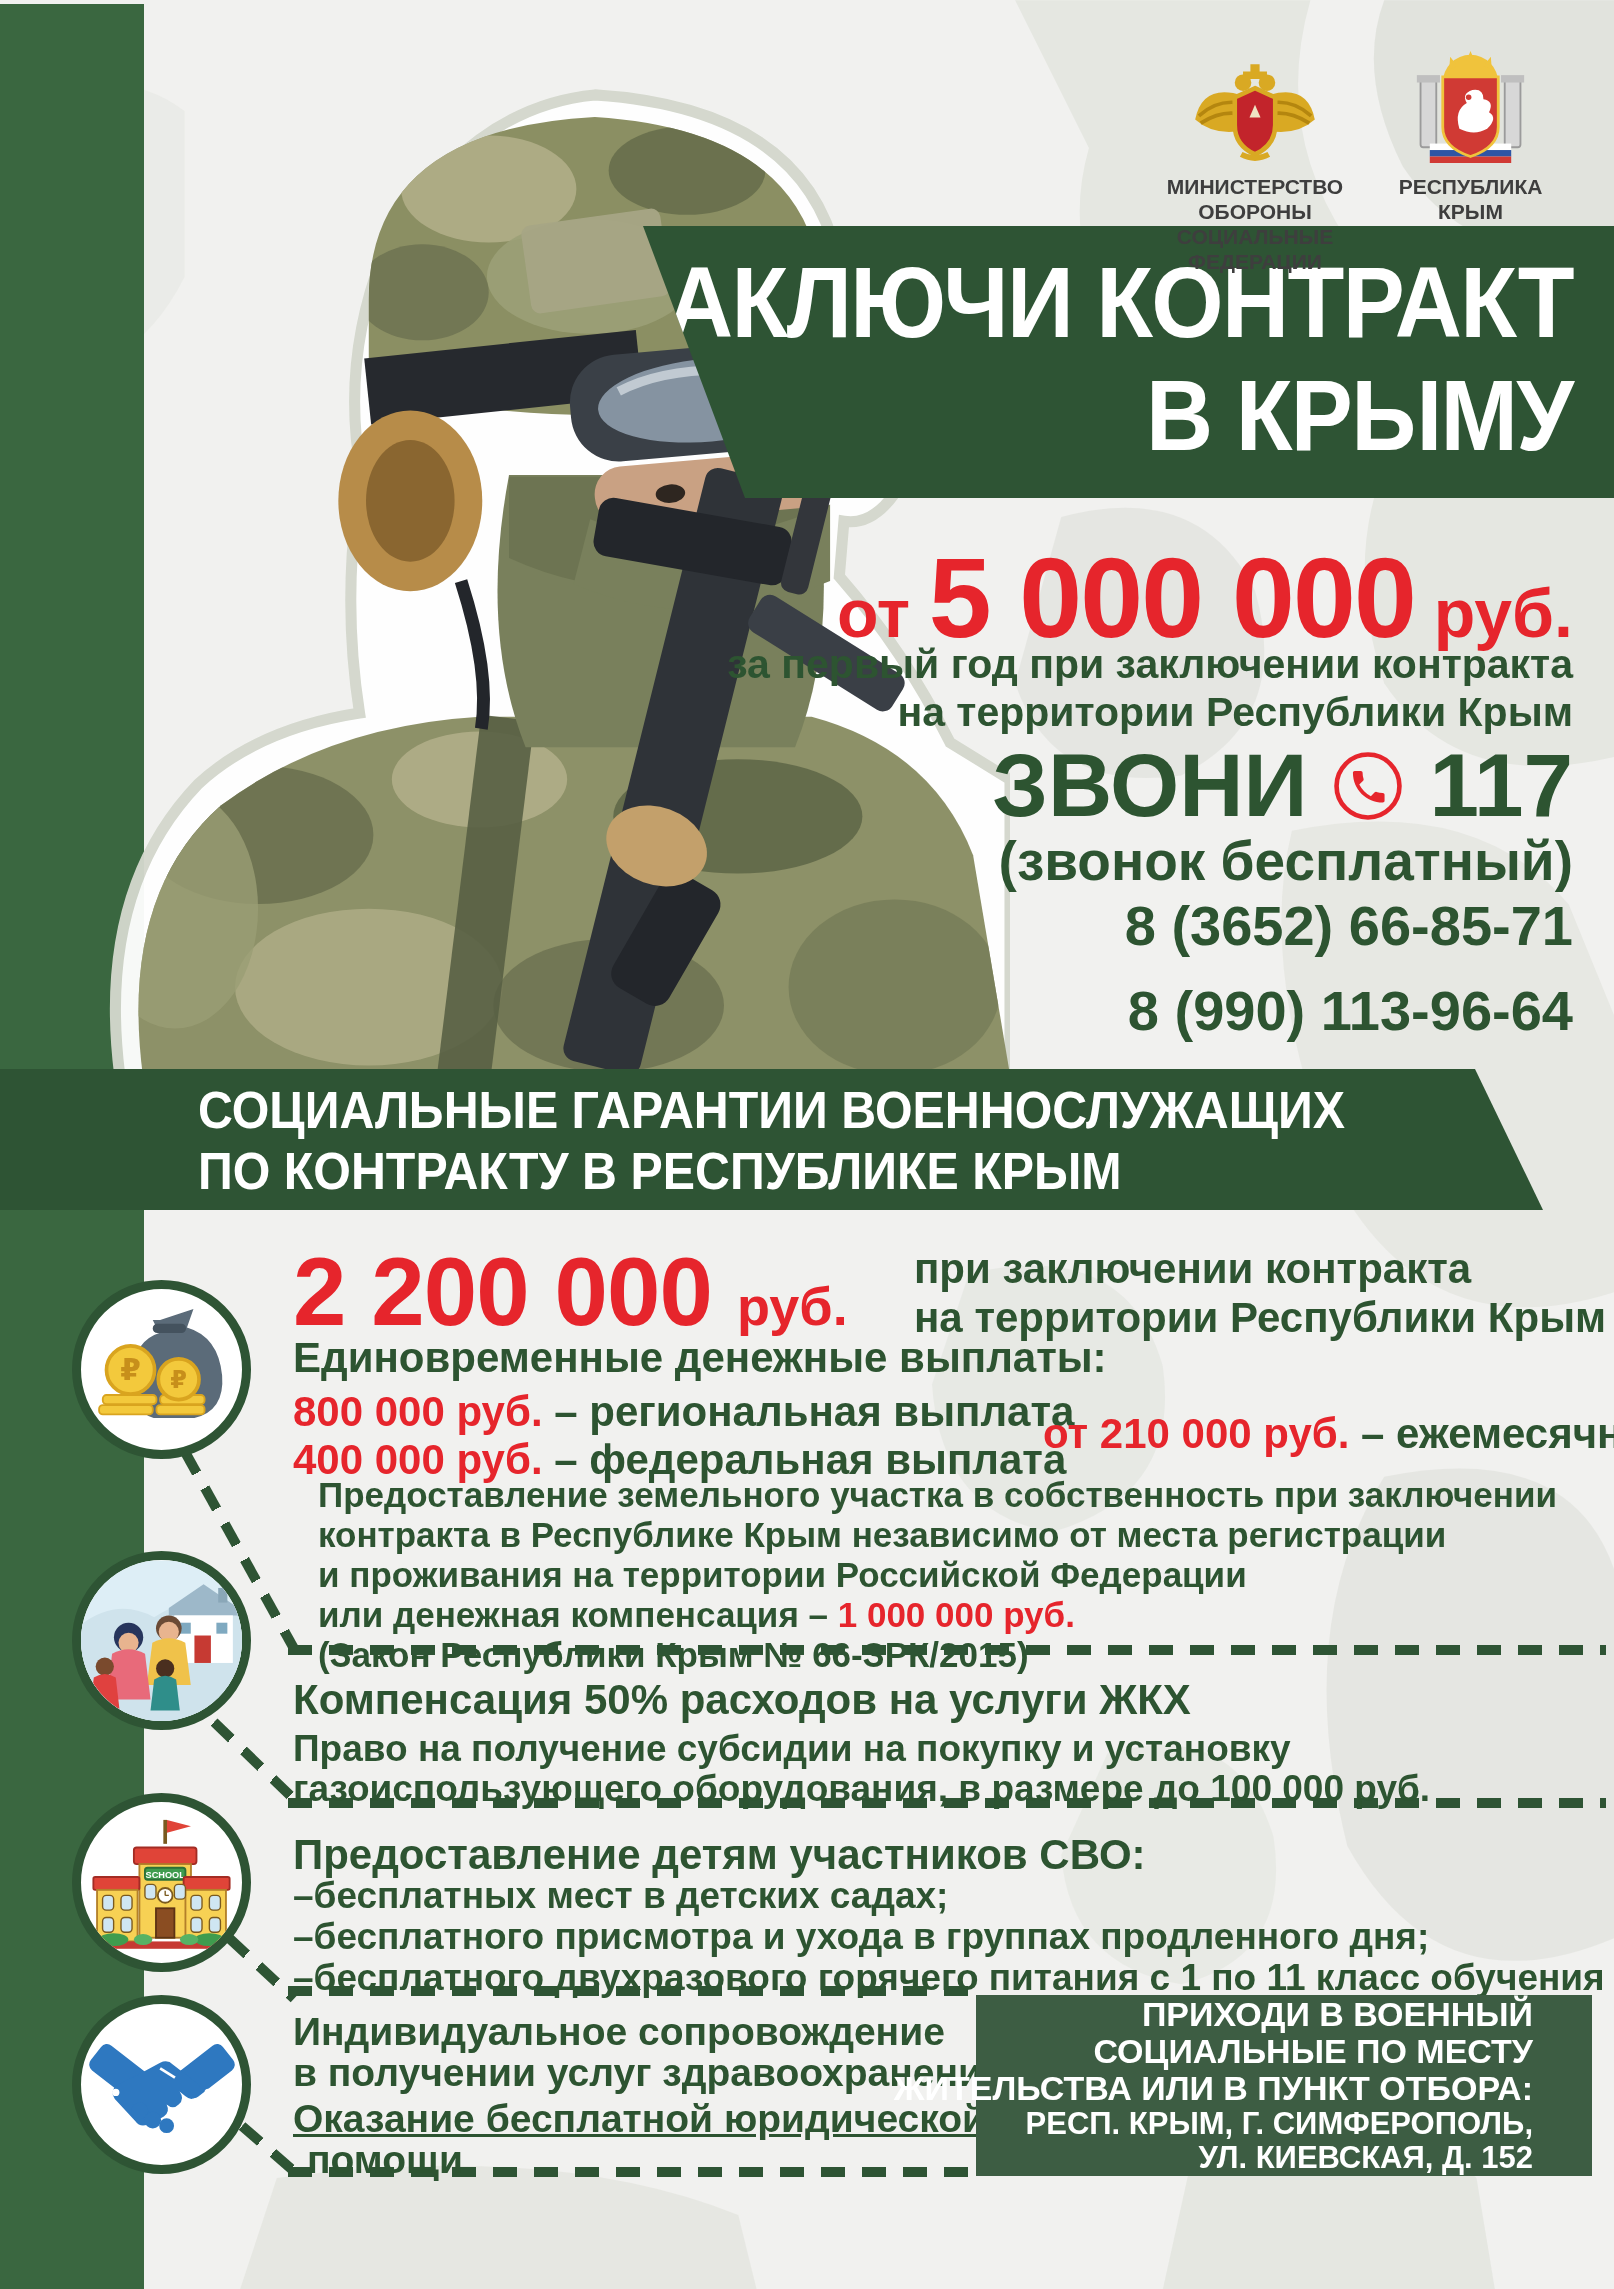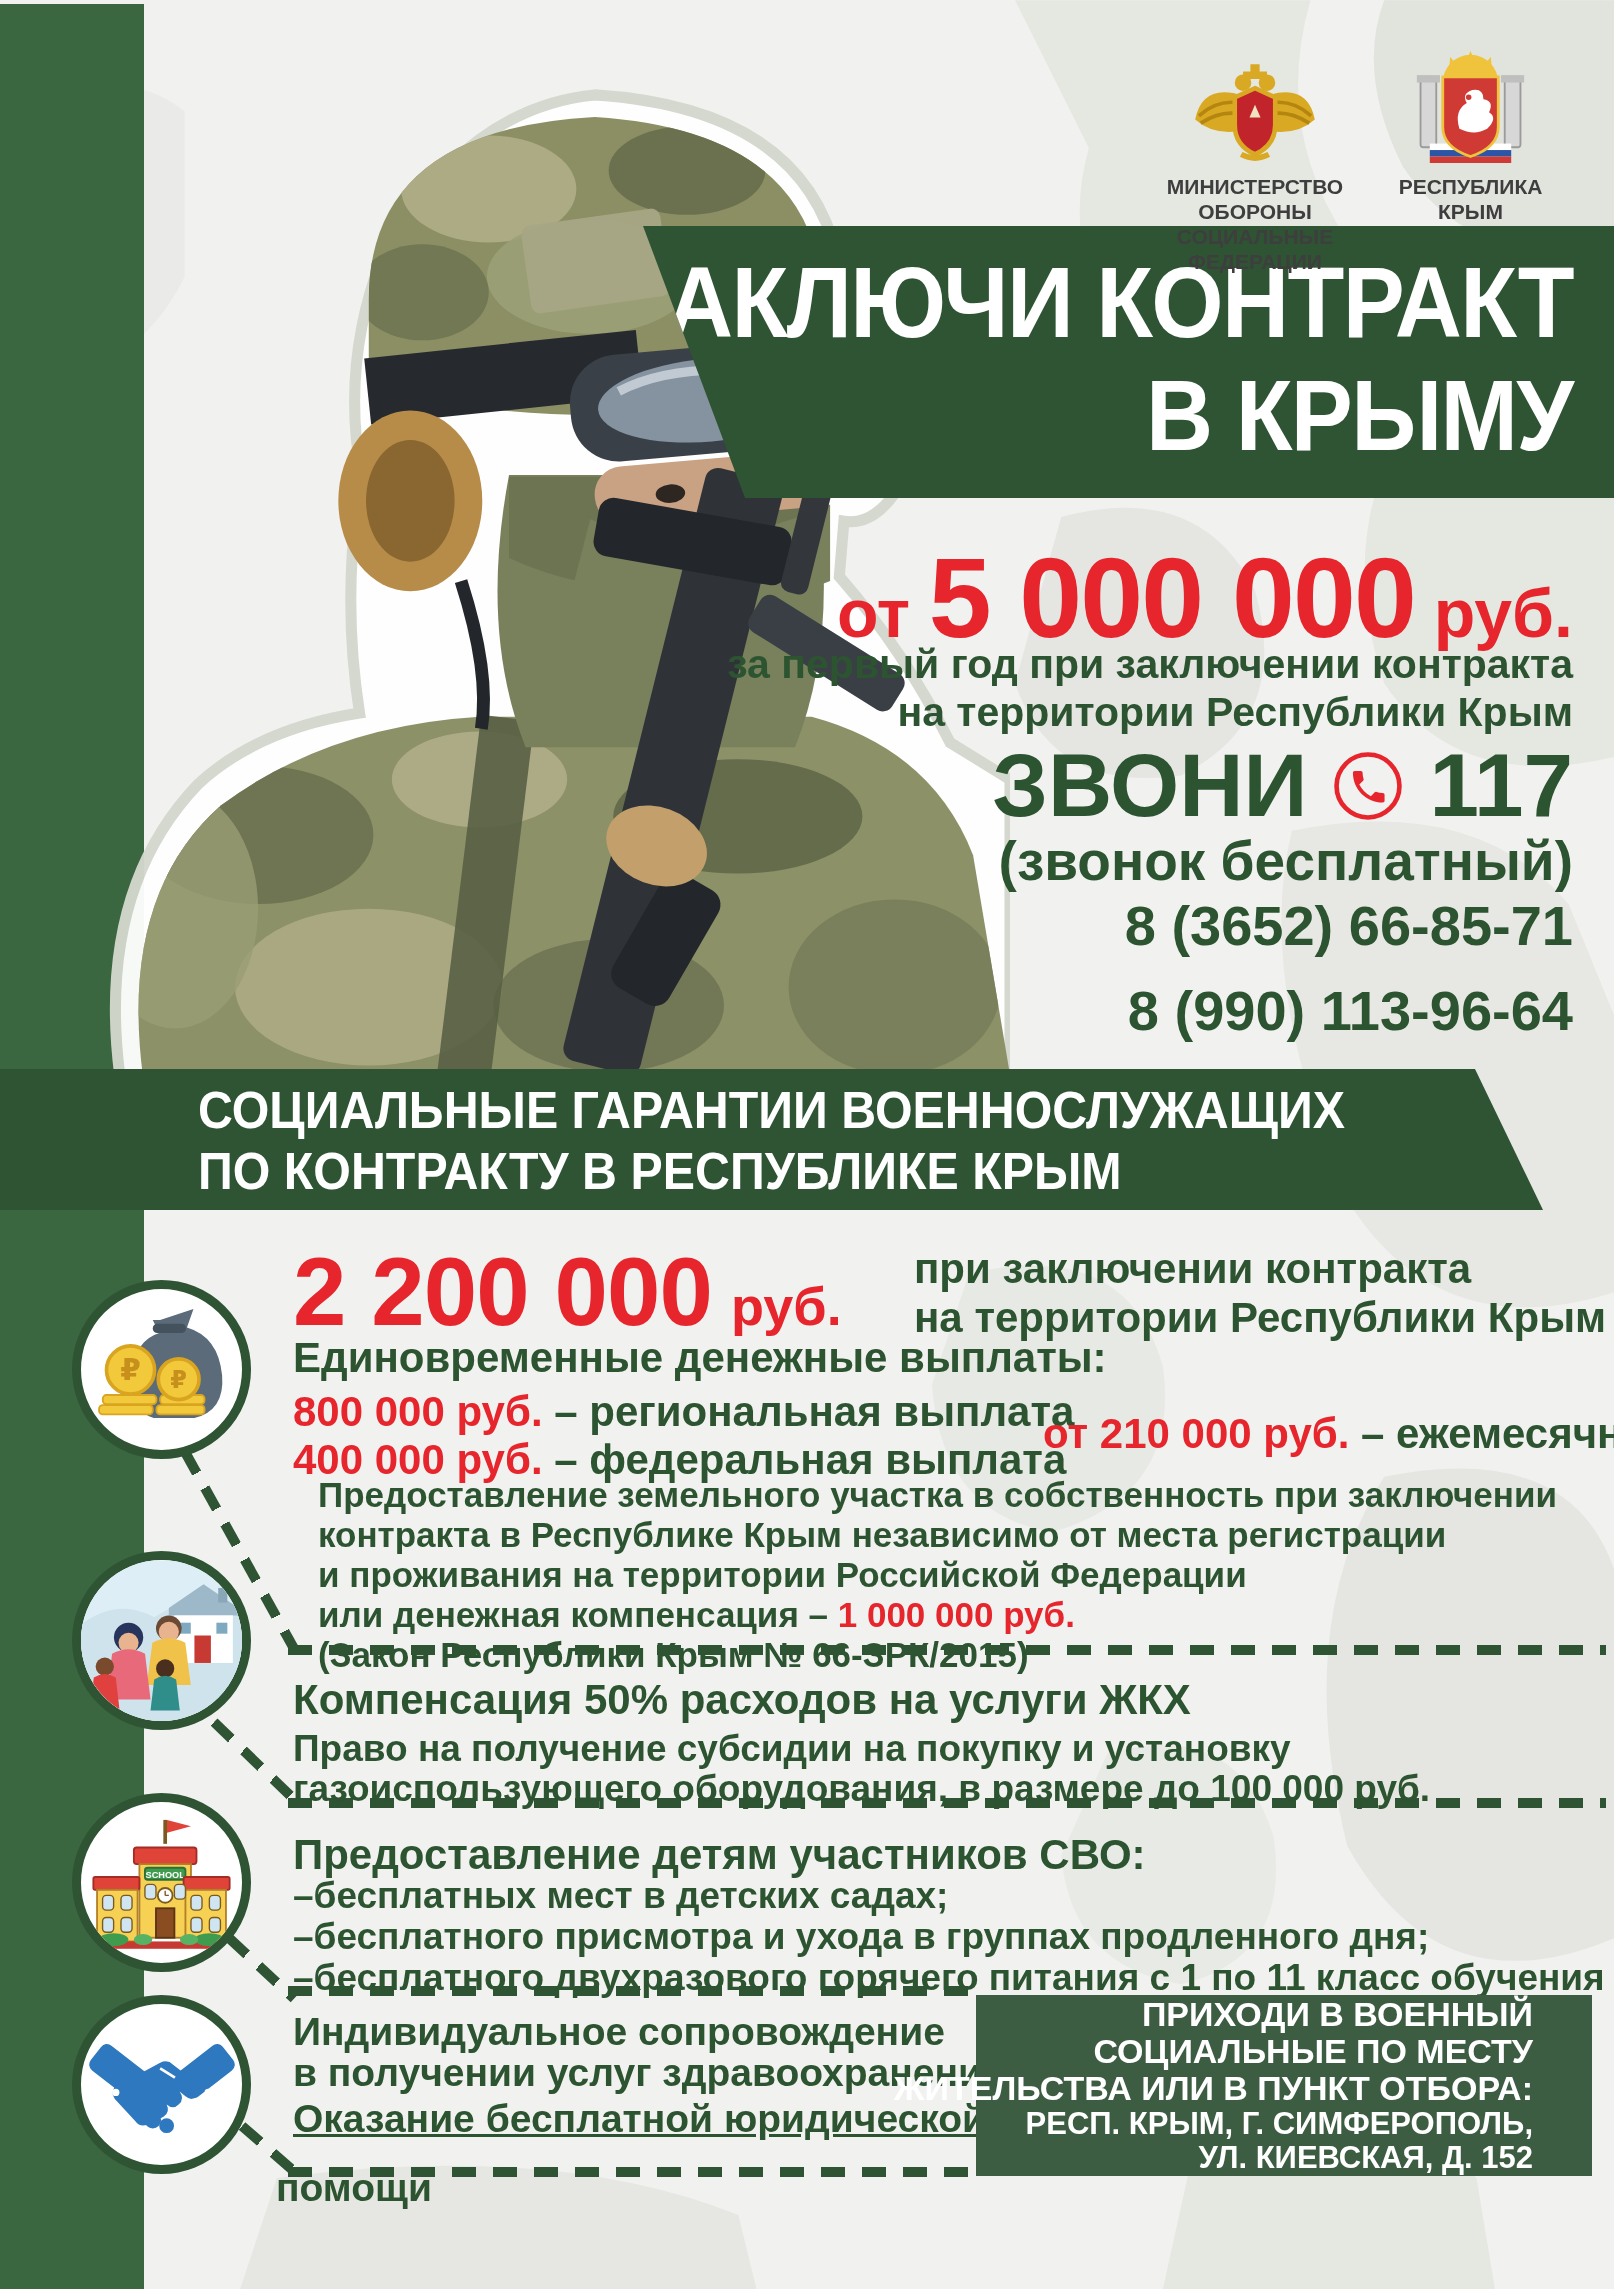--- a/index.html
+++ b/index.html
@@ -48,21 +48,21 @@
   .call-note{font-size:55px;font-weight:bold;color:var(--green-text);}
   .phone-number{font-size:56px;font-weight:bold;color:var(--green-text);}
 
   
   .banner2{left:0;top:1069px;width:1614px;height:141px;background:var(--green-band);
     clip-path:polygon(0 0,1475px 0,1543px 100%,0 100%);z-index:5;}
   .banner2-text{position:absolute;left:198px;top:11px;color:#fff;font-weight:bold;font-size:52px;line-height:61px;}
 
   
   .c-item{position:absolute;z-index:6;white-space:nowrap;font-weight:bold;}
-  .pay-row{display:flex;align-items:baseline;gap:19px;}
+  .pay-row{display:flex;align-items:baseline;gap:25px;}
   .pay-amount{font-size:96px;font-weight:bold;color:var(--red);letter-spacing:-0.9px;}
   .pay-cur{font-size:54px;font-weight:bold;color:var(--red);}
   .pay-cond{font-size:42px;line-height:49px;color:var(--green-text);font-weight:bold;}
   .h46{font-size:42px;color:var(--green-text);}
   .t40{font-size:37px;color:var(--green-text);}
   .t38{font-size:35px;line-height:40px;color:var(--green-text);}
   .t44{font-size:39px;color:var(--green-text);}
 
   
   .dash-h{position:absolute;height:10px;z-index:6;
@@ -287,21 +287,21 @@
   <div class="c-item t40" style="left:293px;top:1768px;">газоиспользующего оборудования, в размере до 100 000 руб.</div>
 
   <div class="c-item h46" style="left:293px;top:1831px;">Предоставление детям участников СВО:</div>
   <div class="c-item t40" style="left:293px;top:1875px;">–бесплатных мест в детских садах;</div>
   <div class="c-item t40" style="left:293px;top:1916px;">–бесплатного присмотра и ухода в группах продленного дня;</div>
   <div class="c-item t40" style="left:293px;top:1957px;">–бесплатного двухразового горячего питания с 1 по 11 класс обучения</div>
 
   <div class="c-item t44" style="left:293px;top:2010px;">Индивидуальное сопровождение</div>
   <div class="c-item t44" style="left:293px;top:2051px;">в получении услуг здравоохранения</div>
   <div class="c-item t44" style="left:293px;top:2097px;text-decoration:underline;">Оказание бесплатной юридической</div>
-  <div class="c-item t44" style="left:276px;top:2138px;margin-top:28px;">помощи</div>
+  <div class="c-item t44" style="left:307px;top:2138px;">помощи</div>
 
   <div class="abs visit-box">
     <div class="visit-line-lg">ПРИХОДИ В ВОЕННЫЙ</div>
     <div class="visit-line-lg">СОЦИАЛЬНЫЕ ПО МЕСТУ</div>
     <div class="visit-line-lg">ЖИТЕЛЬСТВА ИЛИ В ПУНКТ ОТБОРА:</div>
     <div class="visit-line-sm">РЕСП. КРЫМ, Г. СИМФЕРОПОЛЬ,</div>
     <div class="visit-line-sm">УЛ. КИЕВСКАЯ, Д. 152</div>
   </div>
 
   <div class="circle" style="top:1280px;">

